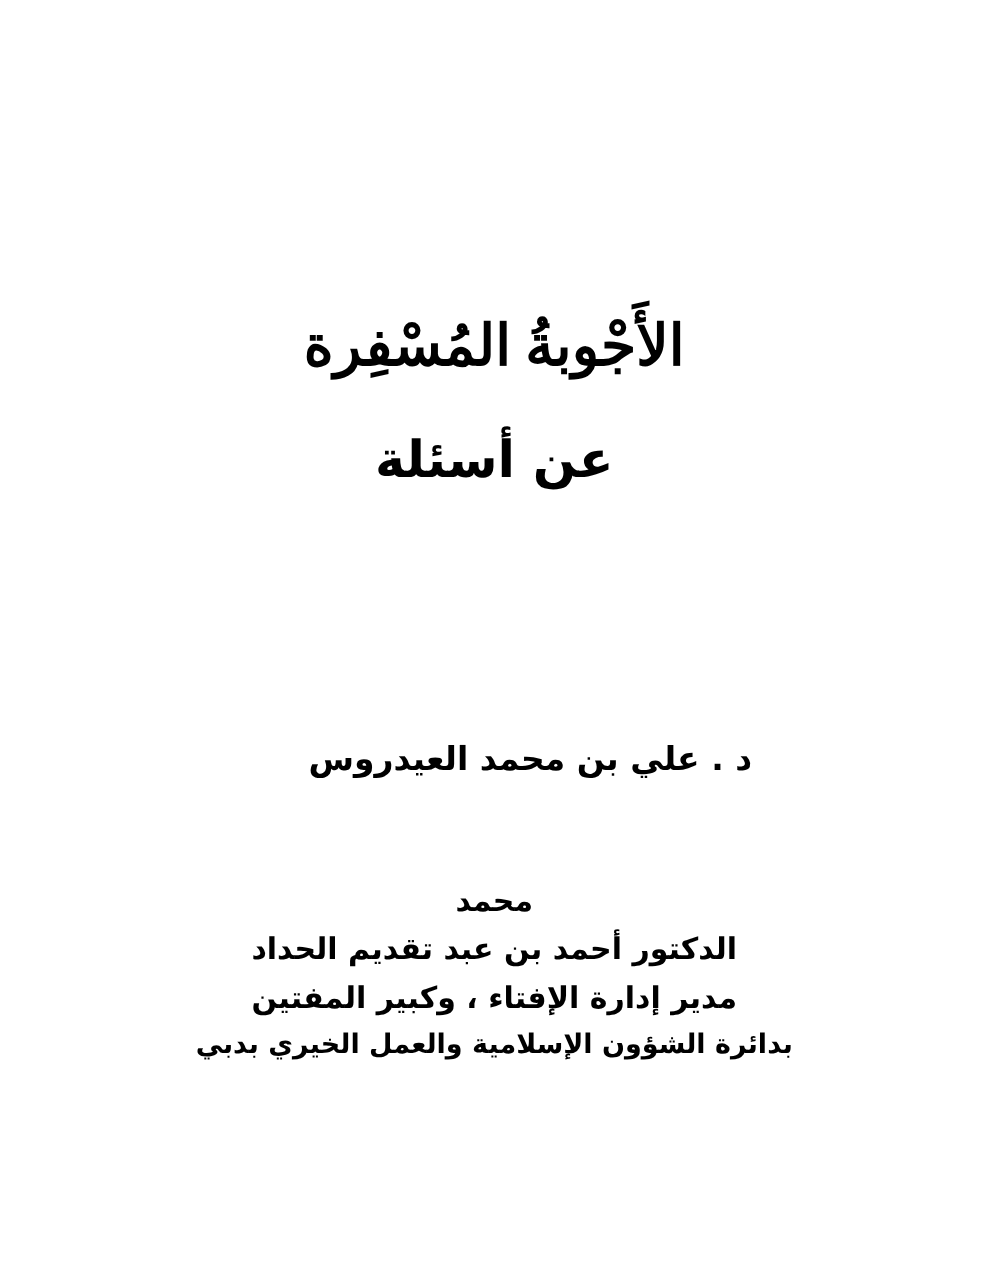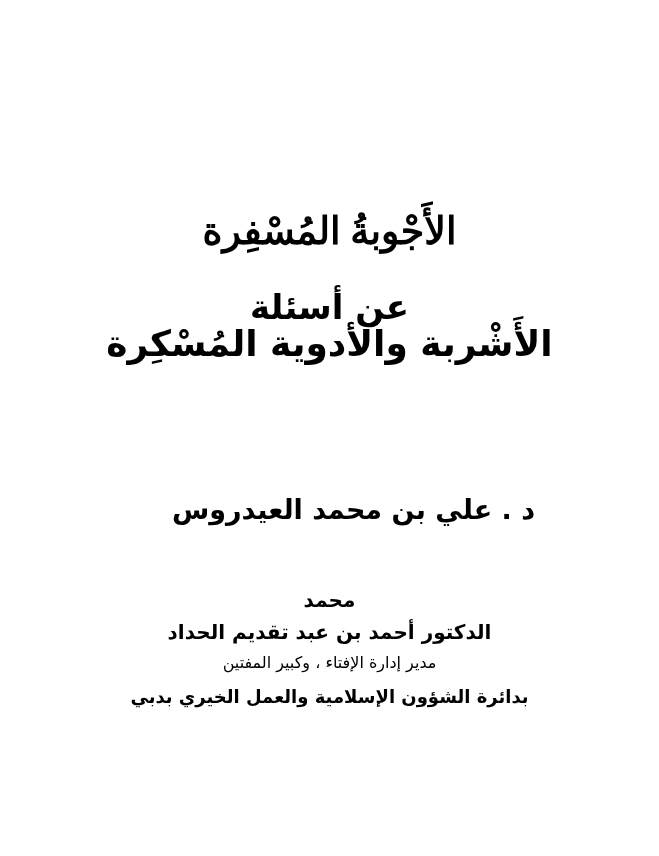--- a/index.html
+++ b/index.html
@@ -46,53 +46,52 @@
       font-size: 36px;
       font-weight: bold;
     }
     .by-label {
       top: 463px;
       font-size: 20px;
       font-weight: bold;
     }
     .author {
       top: 496px;
-      font-size: 27px;
+      font-size: 22px;
       font-weight: bold;
       padding-left: 48px;
     }
     .intro-label {
       top: 590px;
       font-size: 20px;
       font-weight: bold;
     }
     .intro-name {
       top: 622px;
       font-size: 20px;
       font-weight: bold;
     }
     .intro-role {
       top: 655px;
-      font-size: 16px;
-      font-weight: normal;
+      font-size: 20px;
+      font-weight: bold;
     }
     .intro-dept {
       top: 688px;
       font-size: 18px;
       font-weight: bold;
       text-align: center;
     }
   </style>
 </head>
 <body>
 
 <div class="page">
   <div class="line title-1">الأَجْوبةُ المُسْفِرة</div>
   <div class="line title-2">عن أسئلة</div>
-  <div class="line title-3">الأَشْربة والأدوية المُسْكِرة</div>
 
   <div class="line author">د . علي بن محمد العيدروس</div>
 
   <div class="line intro-label">محمد</div>
   <div class="line intro-name">الدكتور أحمد بن عبد تقديم الحداد</div>
   <div class="line intro-role">مدير إدارة الإفتاء ، وكبير المفتين</div>
   <div class="line intro-dept">بدائرة الشؤون الإسلامية والعمل الخيري بدبي</div>
 </div>
 
 </body></html>

